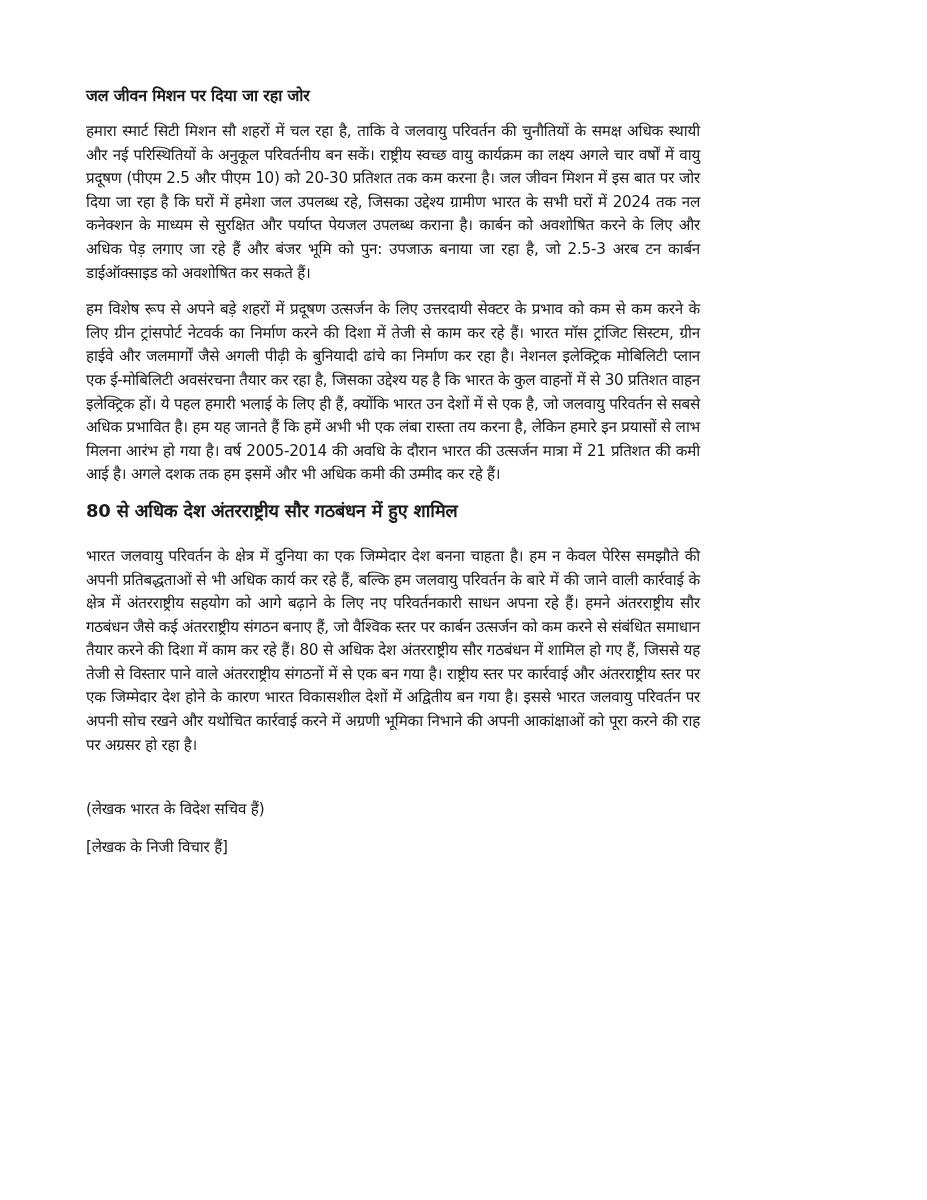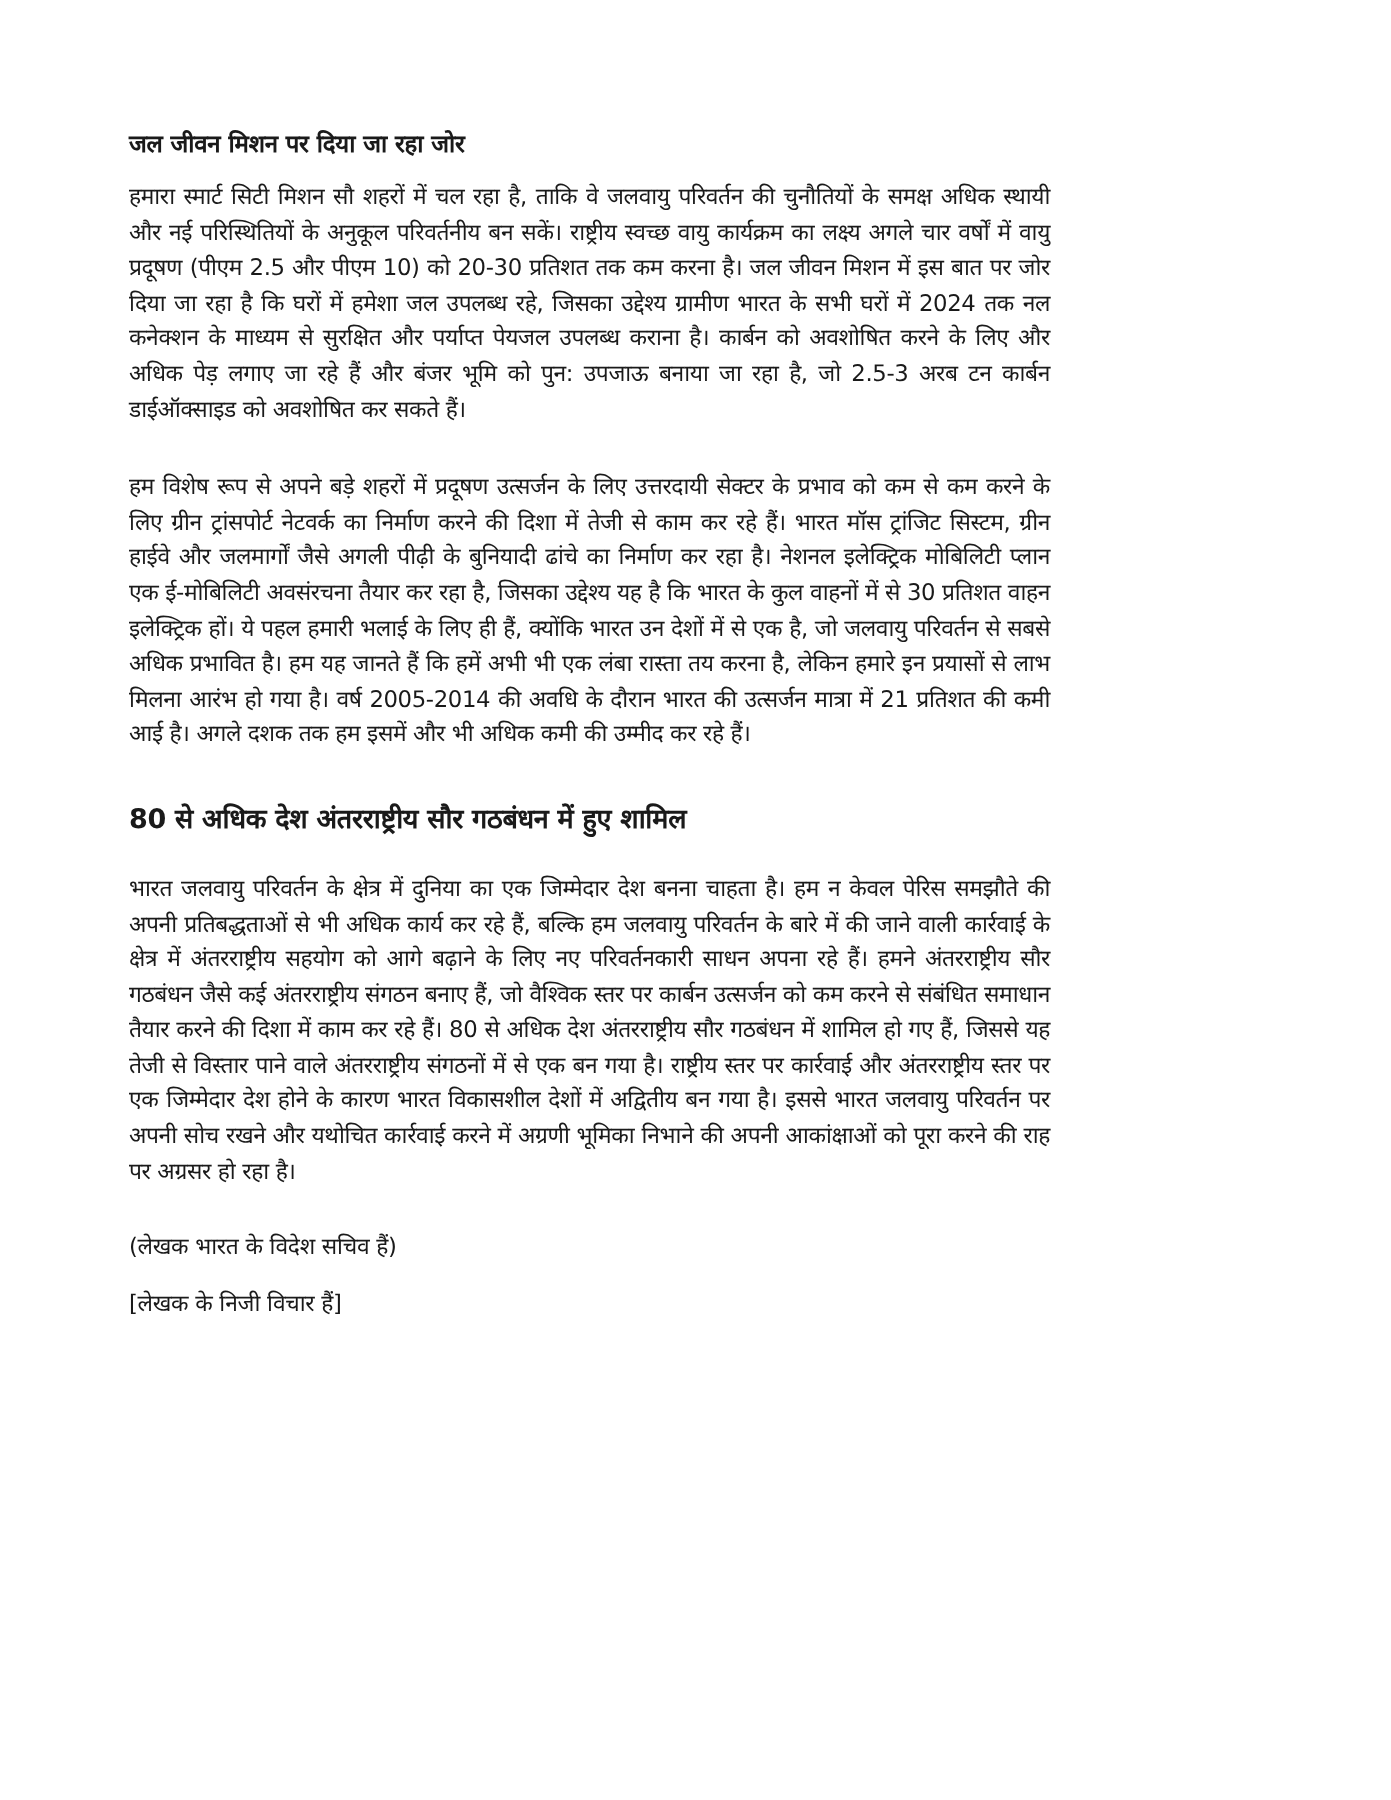--- a/index.html
+++ b/index.html
@@ -33,23 +33,23 @@
     line-height: 24px;
     margin: 0 0 22px 0;
     letter-spacing: -0.2px;
   }
   .note {
     font-size: 15.2px;
     line-height: 24px;
     margin: 0 0 14px 0;
     letter-spacing: -0.2px;
   }
-  .sec1-para { margin-bottom: 28px; }
-  .sec2-para { margin-bottom: 33px; }
-  .sec3-para { margin-bottom: 26px; }
+  .sec1-para { margin-bottom: 13px; }
+  .sec2-para { margin-bottom: 12px; }
+  .sec3-para { margin-bottom: 40px; }
 </style>
 </head>
 <body>
 
 <div class="page">
 
   <section>
     <h2 class="heading">जल जीवन मिशन पर दिया जा रहा जोर</h2>
     <p class="para sec1-para">हमारा स्मार्ट सिटी मिशन सौ शहरों में चल रहा है, ताकि वे जलवायु परिवर्तन की चुनौतियों के समक्ष अधिक स्थायी और नई परिस्थितियों के अनुकूल परिवर्तनीय बन सकें। राष्ट्रीय स्वच्छ वायु कार्यक्रम का लक्ष्य अगले चार वर्षों में वायु प्रदूषण (पीएम 2.5 और पीएम 10) को 20-30 प्रतिशत तक कम करना है। जल जीवन मिशन में इस बात पर जोर दिया जा रहा है कि घरों में हमेशा जल उपलब्ध रहे, जिसका उद्देश्य ग्रामीण भारत के सभी घरों में 2024 तक नल कनेक्शन के माध्यम से सुरक्षित और पर्याप्त पेयजल उपलब्ध कराना है। कार्बन को अवशोषित करने के लिए और अधिक पेड़ लगाए जा रहे हैं और बंजर भूमि को पुन: उपजाऊ बनाया जा रहा है, जो 2.5-3 अरब टन कार्बन डाईऑक्साइड को अवशोषित कर सकते हैं।</p>
   </section>

